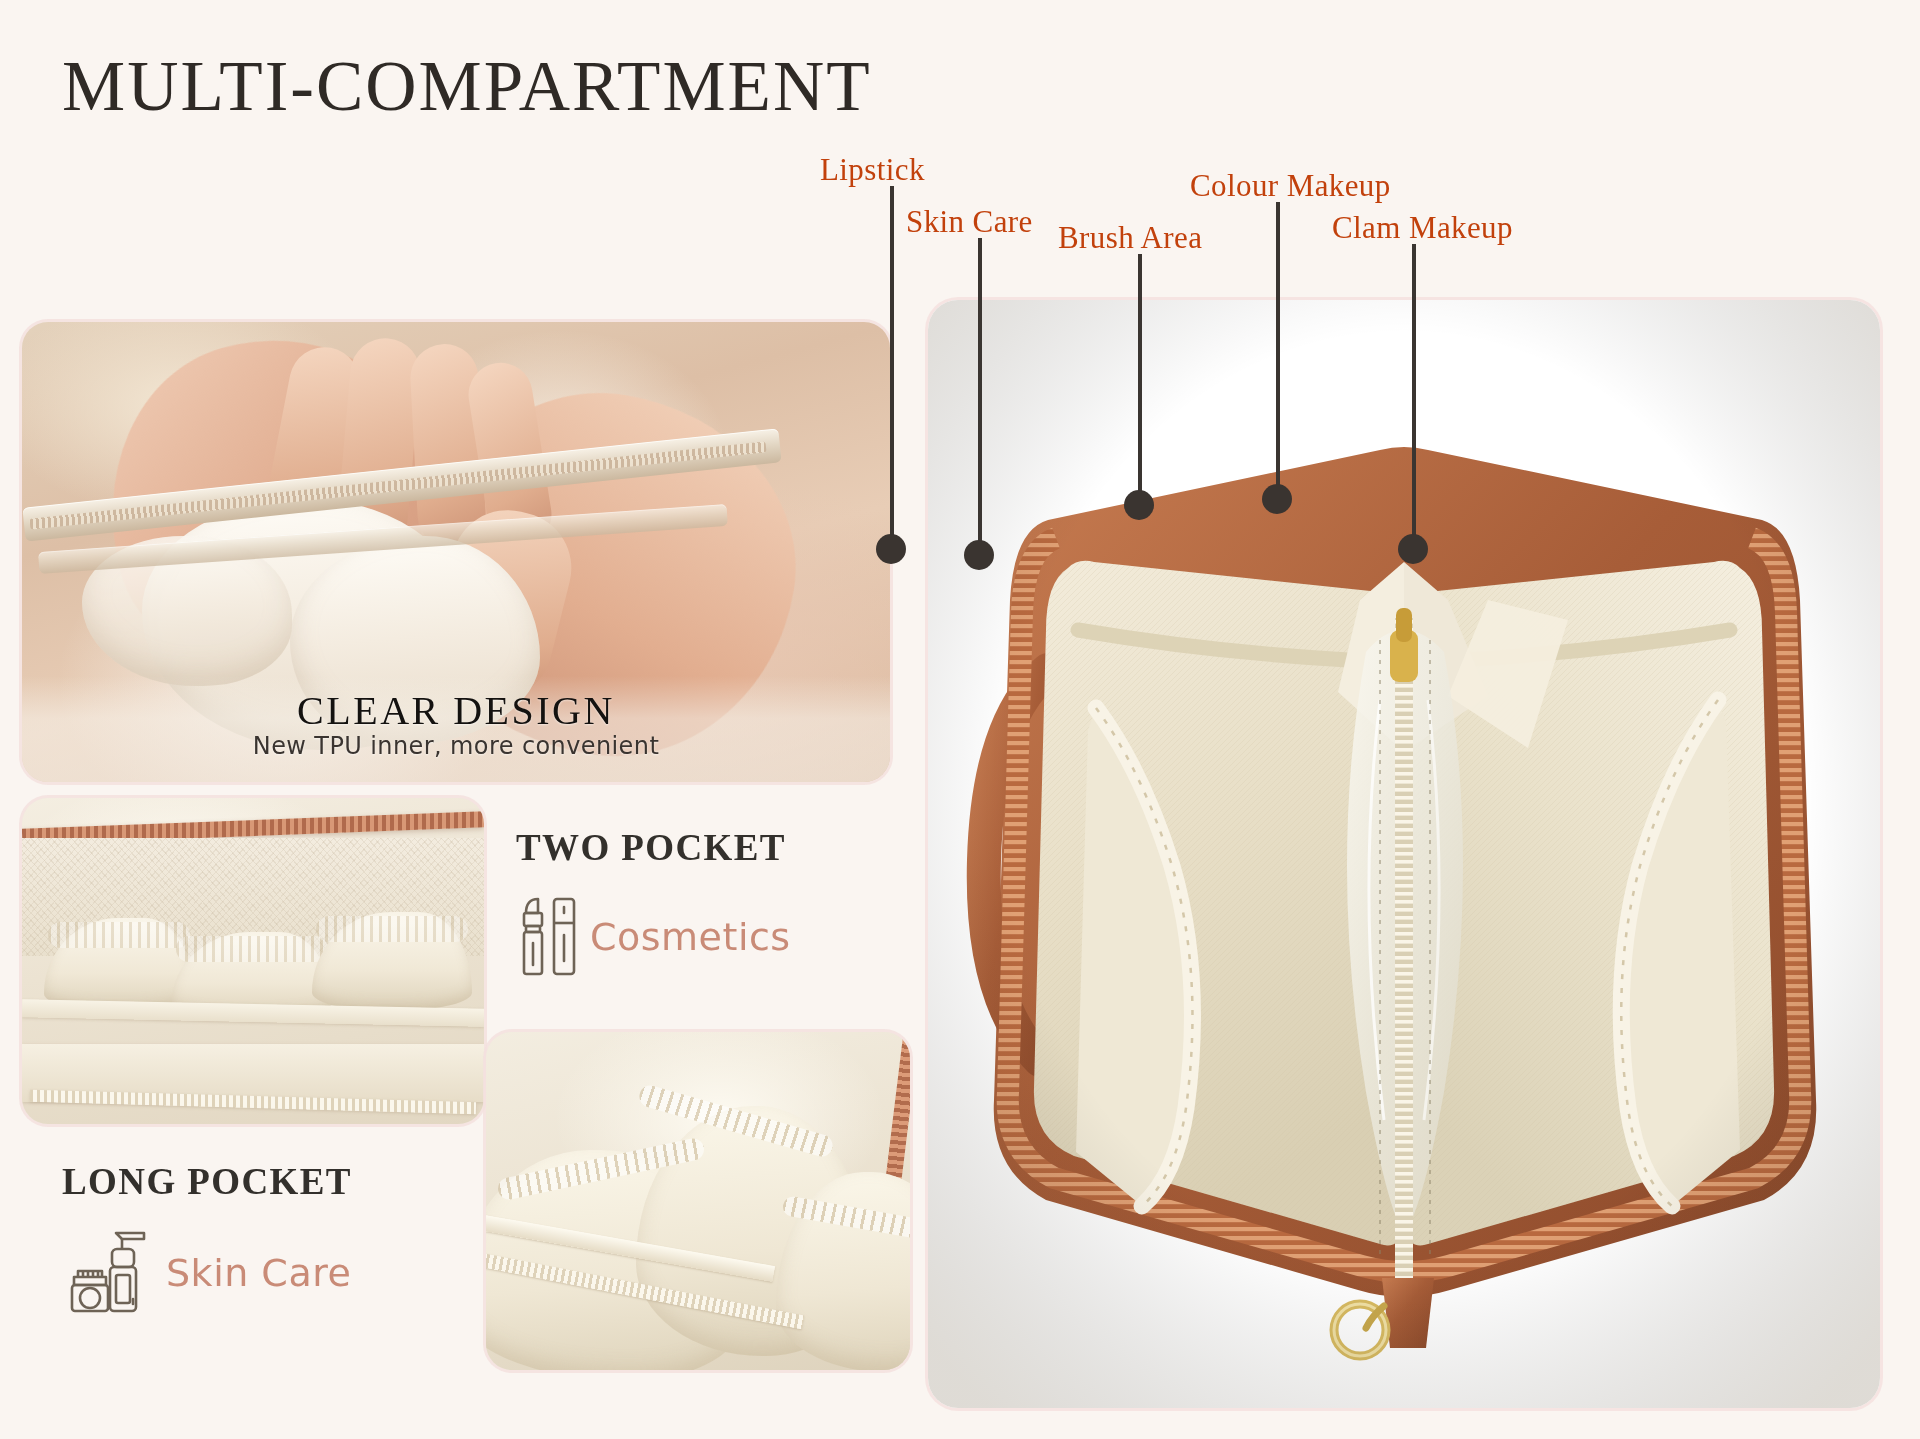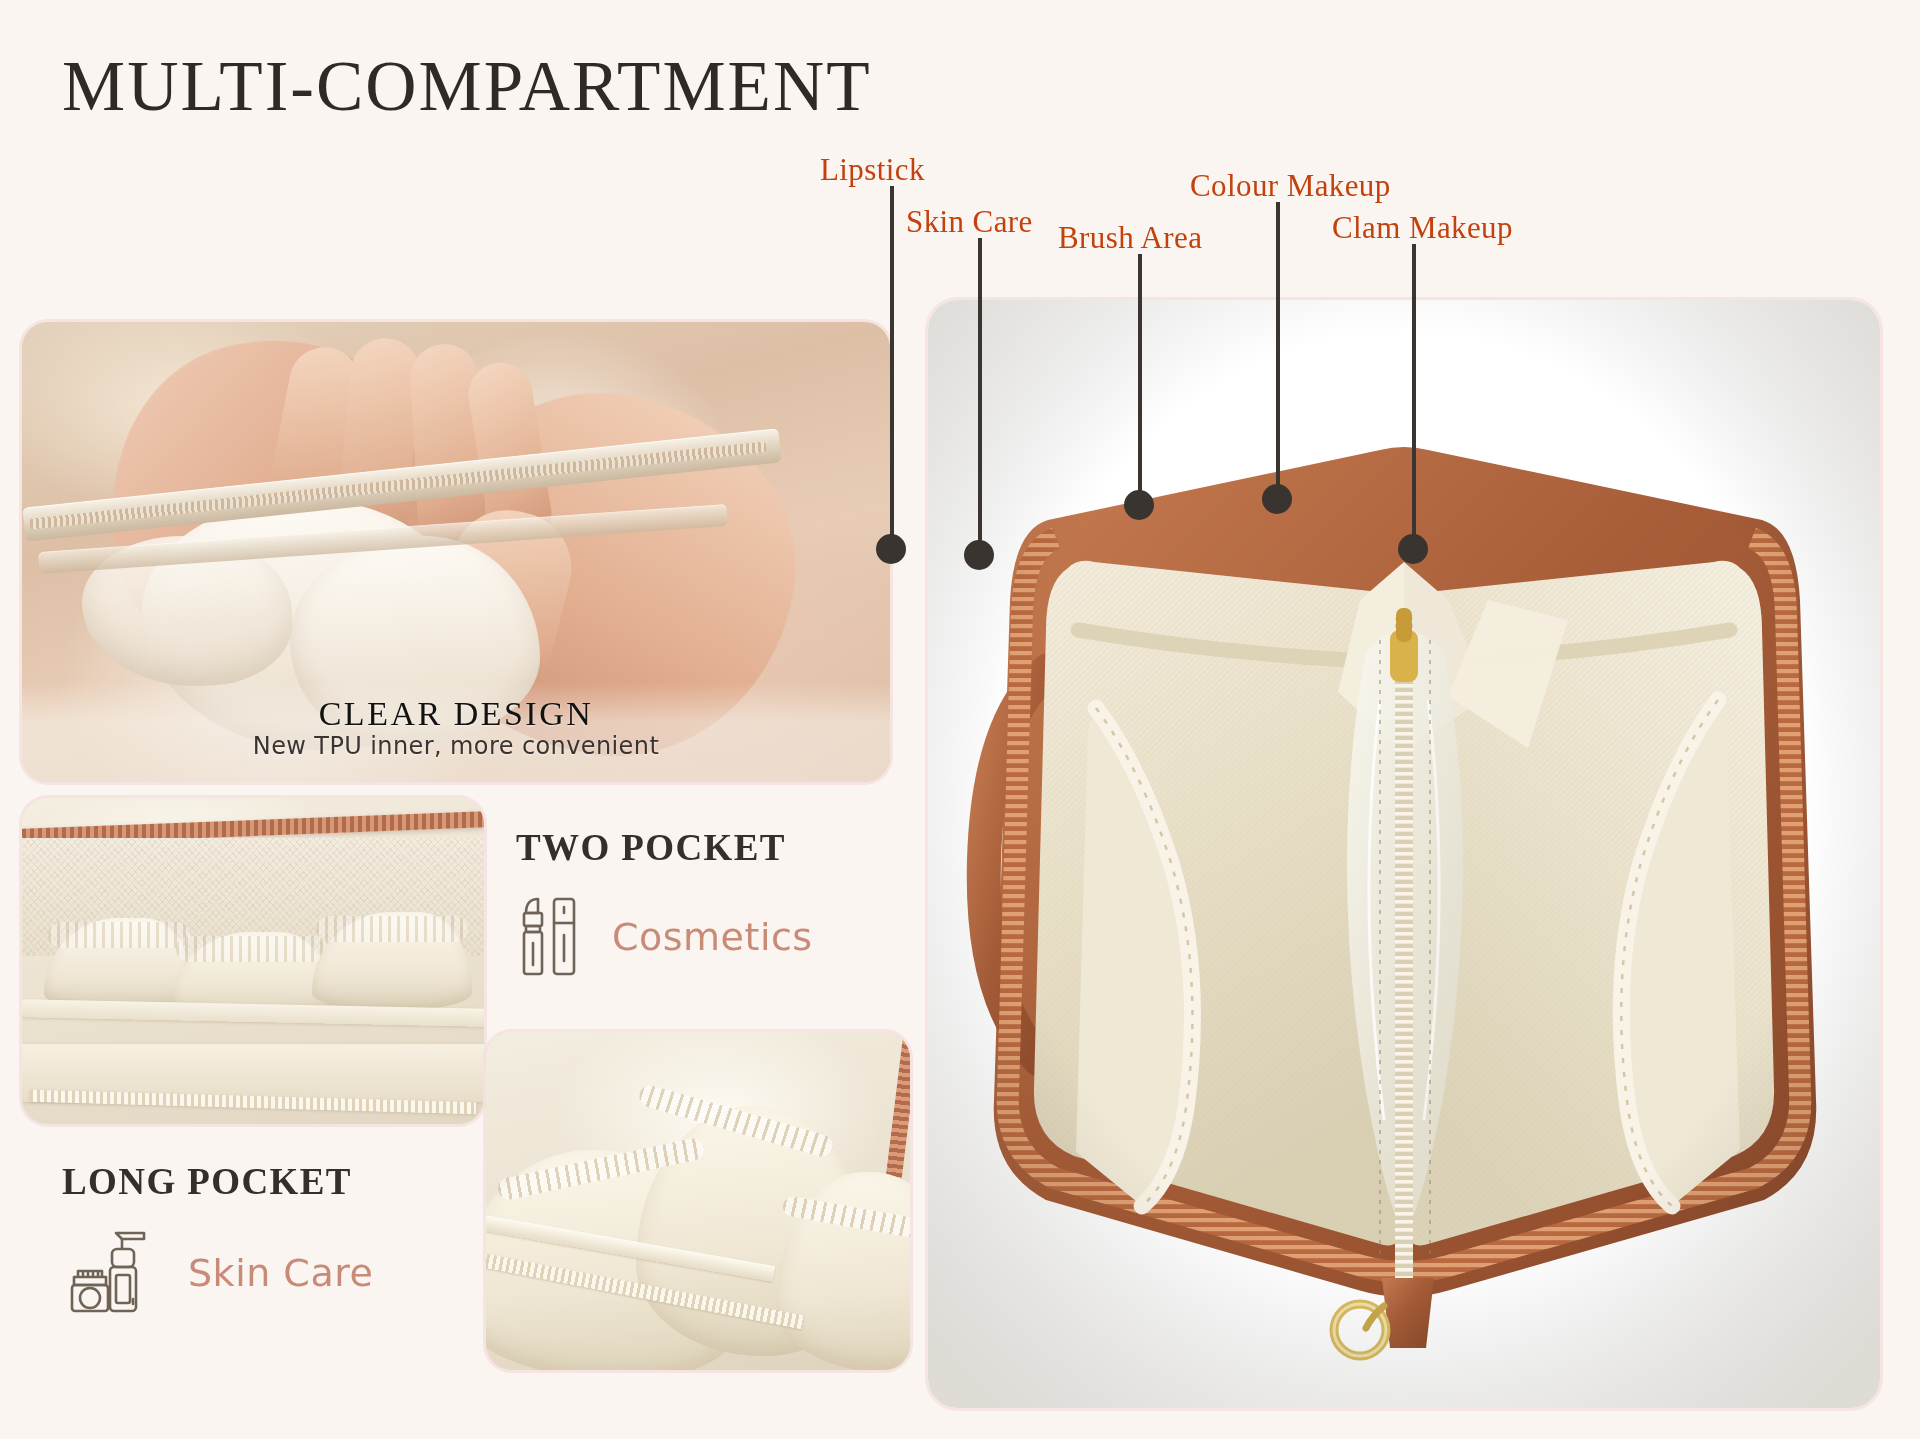--- a/index.html
+++ b/index.html
@@ -75,21 +75,21 @@
   }
 
   #clear-design-overlay {
     position:absolute; left:0; right:0; bottom:0;
     padding:14px 0 22px;
     text-align:center;
     background:linear-gradient(180deg,rgba(255,255,255,0) 0%,rgba(247,242,234,.55) 40%,rgba(244,238,229,.62) 100%);
   }
   #clear-design-title {
     font-family:"Liberation Serif", serif;
-    font-size:34px; letter-spacing:2.5px; color:#141210; font-weight:400;
+    font-size:40px; letter-spacing:2.5px; color:#141210; font-weight:400;
     text-shadow:0 1px 2px rgba(255,255,255,.55);
     line-height:1.05;
   }
   #clear-design-sub {
     font-family:"DejaVu Sans", sans-serif;
     font-size:24px; color:#3a3430; letter-spacing:.4px;
     text-shadow:0 1px 2px rgba(255,255,255,.6);
   }
 
   
@@ -178,21 +178,21 @@
 
   .feature-heading {
     font-family:"Liberation Serif", serif;
     font-weight:700;
     font-size:37px;
     letter-spacing:1.4px;
     color:#33302c;
     white-space:nowrap;
   }
   .feature-row {
-    display:flex; align-items:center; gap:22px;
+    display:flex; align-items:center; 
     margin-top:22px;
   }
   .feature-label {
     font-family:"DejaVu Sans", sans-serif;
     font-size:38px;
     color:#c98b77;
     letter-spacing:.5px;
   }
   .feature-icon { flex:0 0 auto; }
 

